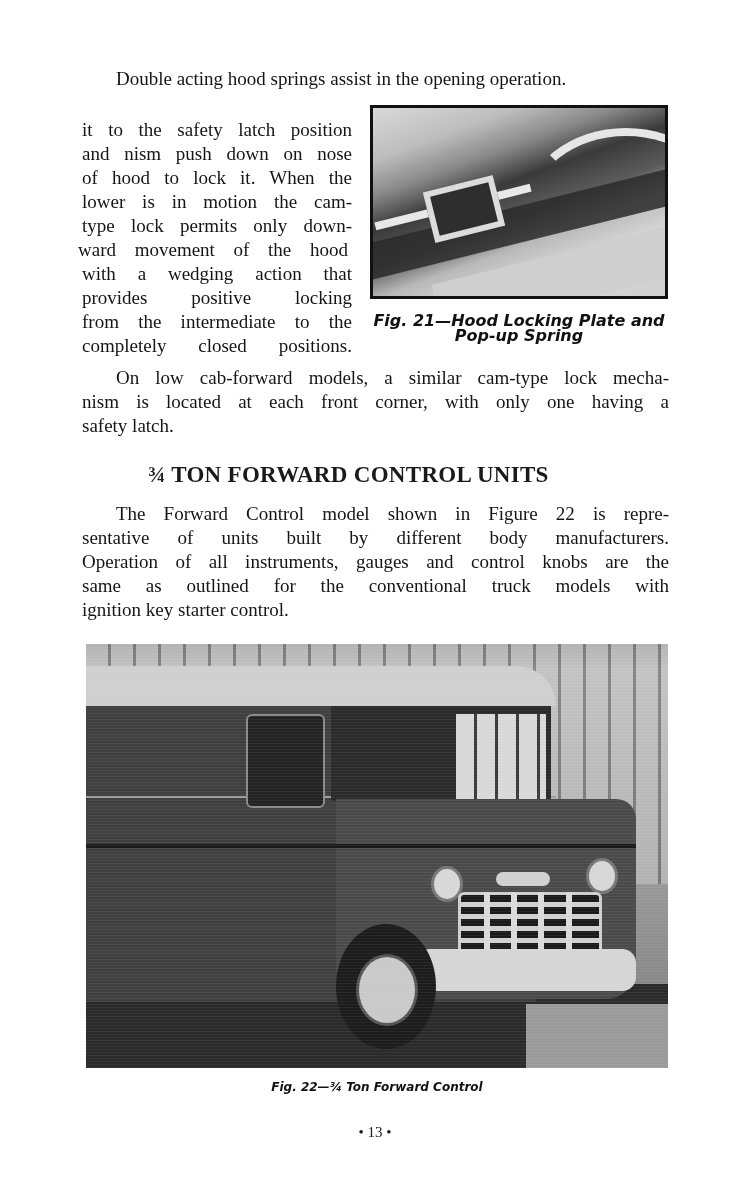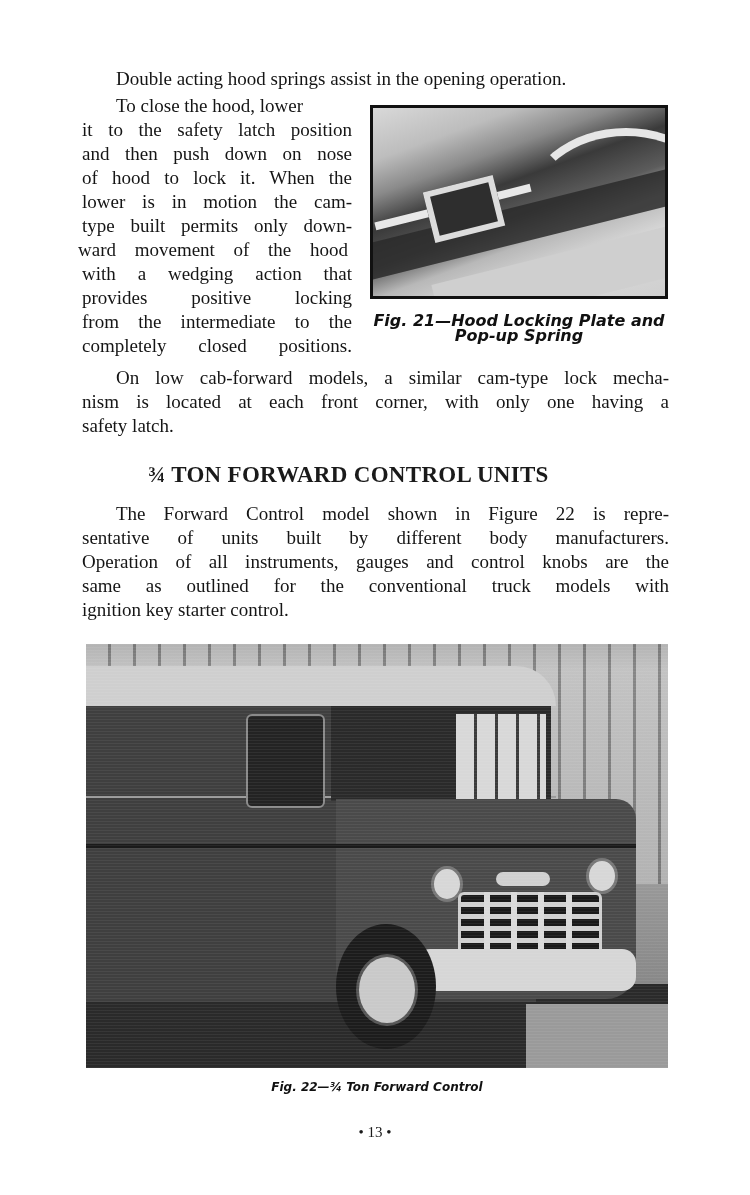--- a/index.html
+++ b/index.html
@@ -43,26 +43,25 @@
   .fig22 .grain { position:absolute; inset:0; background: repeating-linear-gradient(0deg, rgba(255,255,255,.06) 0 1px, rgba(0,0,0,0) 1px 3px); }
   .pagenum { position: absolute; left: 0; width: 750px; top: 1124px; text-align: center; font-size: 15px; }
 </style>
 </head>
 <body>
 
 <div class="page">
 
   <div class="line serif" style="left:116px; top:67px;">Double acting hood springs assist in the opening operation.</div>
 
-  <div class="line serif" style="left:116px; top:94px;">To close the hood, lower</div>
   <div class="line serif just" style="left:82px; top:118px; width:270px;">it to the safety latch position</div>
-  <div class="line serif just" style="left:82px; top:142px; width:270px;">and then push down on nose</div>
+  <div class="line serif just" style="left:82px; top:142px; width:270px;">and nism push down on nose</div>
   <div class="line serif just" style="left:82px; top:166px; width:270px;">of hood to lock it. When the</div>
   <div class="line serif just" style="left:82px; top:190px; width:270px;">lower is in motion the cam-</div>
-  <div class="line serif just" style="left:82px; top:214px; width:270px;">type built permits only down-</div>
+  <div class="line serif just" style="left:82px; top:214px; width:270px;">type lock permits only down-</div>
   <div class="line serif just" style="left:78px; top:238px; width:270px;">ward movement of the hood</div>
   <div class="line serif just" style="left:82px; top:262px; width:270px;">with a wedging action that</div>
   <div class="line serif just" style="left:82px; top:286px; width:270px;">provides positive locking</div>
   <div class="line serif just" style="left:82px; top:310px; width:270px;">from the intermediate to the</div>
   <div class="line serif just" style="left:82px; top:334px; width:270px;">completely closed positions.</div>
 
   <div class="fig21">
     <div class="band1"></div>
     <div class="band2"></div>
     <div class="rod"></div>

